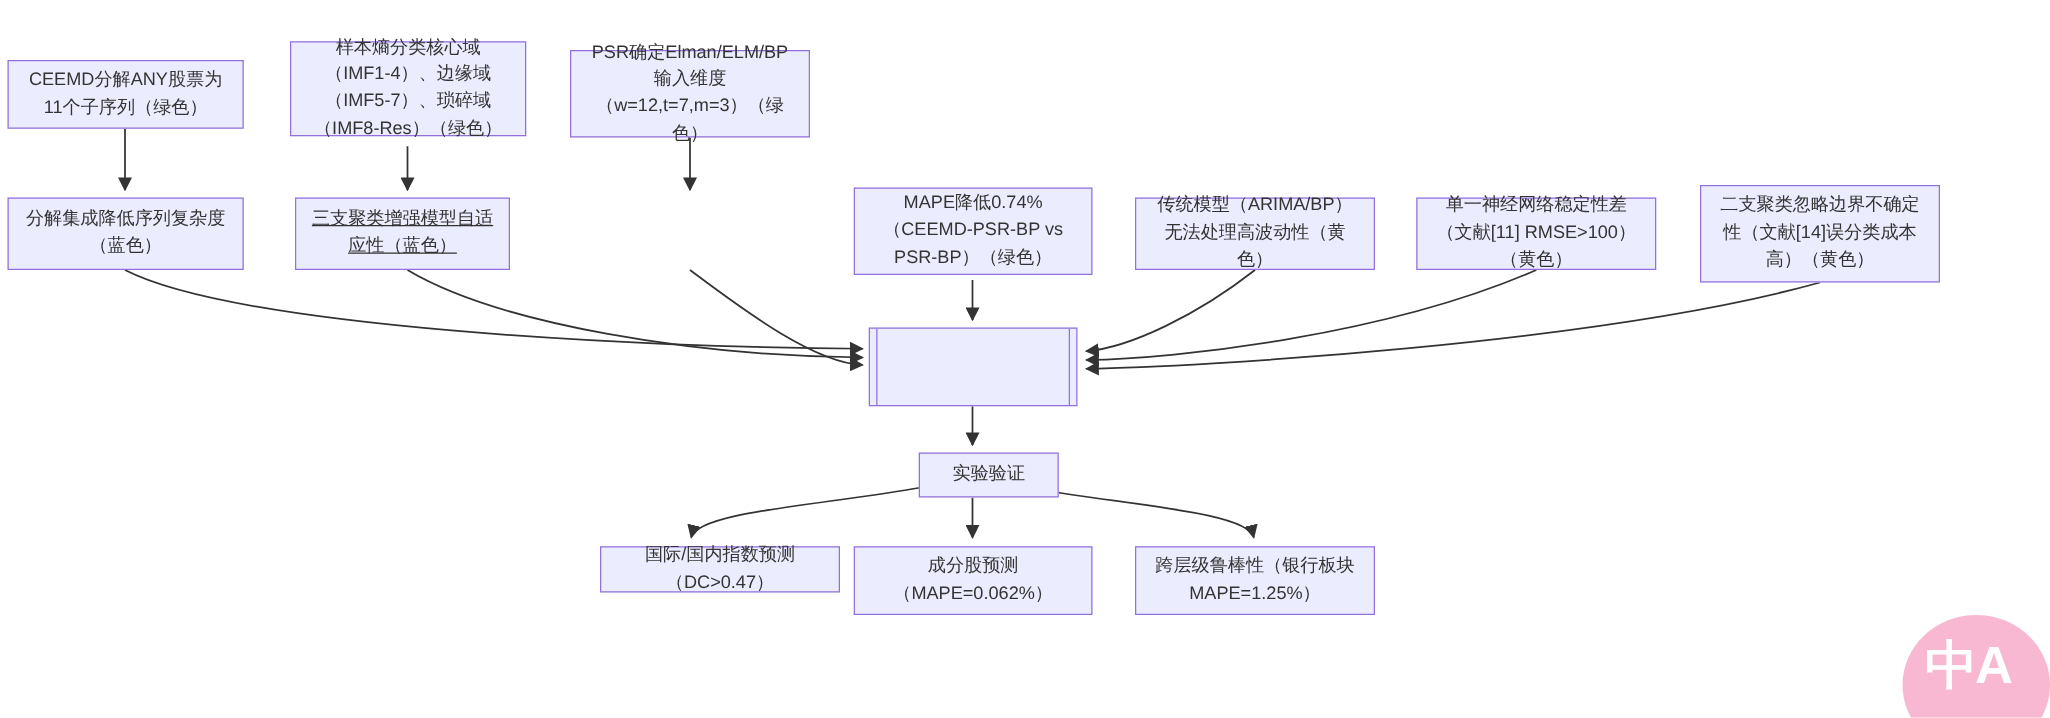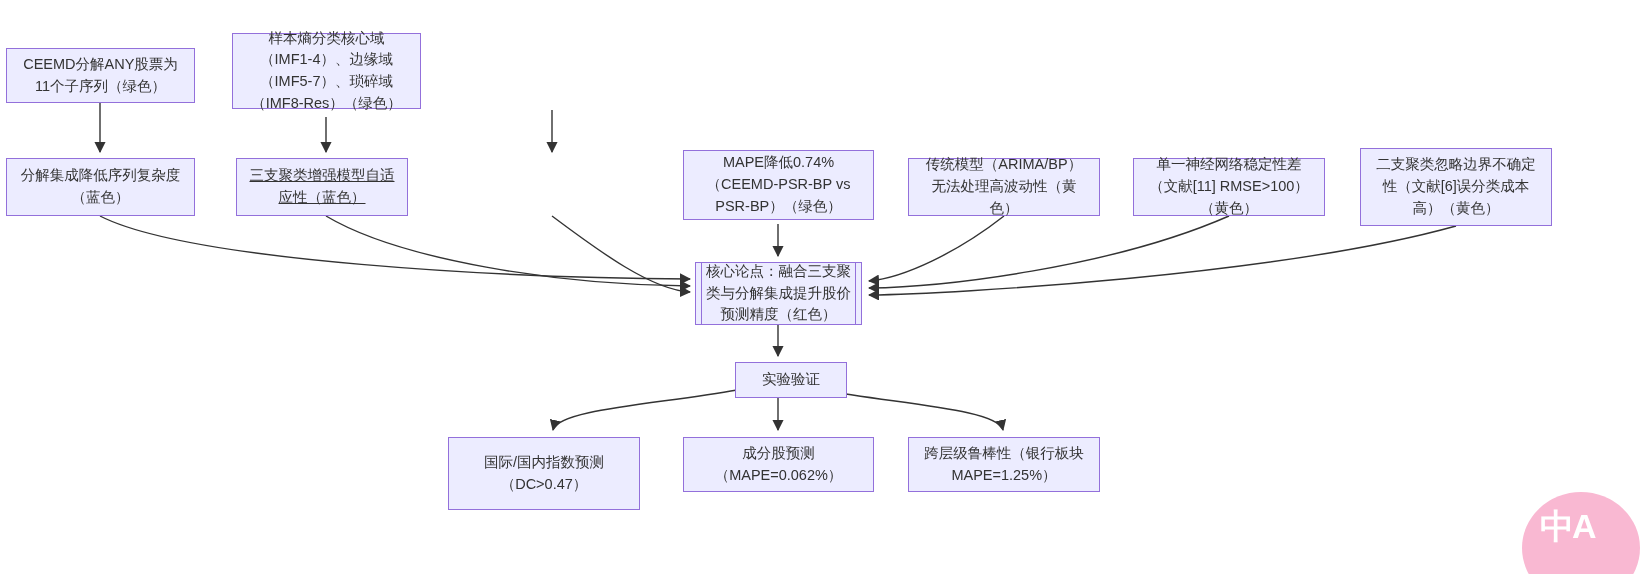--- a/index.html
+++ b/index.html
@@ -58,21 +58,21 @@
     border-radius: 50%;
     background: #f9b8d2;
     overflow: hidden;
   }
   .translate-btn .glyph {
     position: absolute;
     left: 18px;
     top: 12px;
     color: #ffffff;
     font-weight: bold;
-    font-size: 34px;
+    font-size: 42px;
     letter-spacing: -2px;
     white-space: nowrap;
   }
 </style>
 </head>
 <body>
 
 <div class="canvas">
 
   <svg class="edges" width="1640" height="574" viewBox="0 0 1640 574">
@@ -101,50 +101,52 @@
       <path d="M822,390 C898,404 998,409 1003,430" marker-end="url(#arrow)"></path>
     </g>
   </svg>
 
   <div class="node" style="left:6px; top:48px; width:189px; height:55px;">
     <span class="lbl">CEEMD分解ANY股票为11个子序列（绿色）</span>
   </div>
   <div class="node" style="left:232px; top:33px; width:189px; height:76px;">
     <span class="lbl">样本熵分类核心域（IMF1-4）、边缘域（IMF5-7）、琐碎域（IMF8-Res）（绿色）</span>
   </div>
+  <div class="node" style="left:456px; top:40px; width:192px; height:70px;">
+    <span class="lbl">PSR确定Elman/ELM/BP输入维度（w=12,t=7,m=3）（绿色）</span>
+  </div>
 
   <div class="node" style="left:6px; top:158px; width:189px; height:58px;">
     <span class="lbl">分解集成降低序列复杂度（蓝色）</span>
   </div>
   <div class="node" style="left:236px; top:158px; width:172px; height:58px;text-decoration:underline;">
     <span class="lbl">三支聚类增强模型自适应性（蓝色）</span>
   </div>
   <div class="node" style="left:683px; top:150px; width:191px; height:70px;">
     <span class="lbl">MAPE降低0.74%（CEEMD-PSR-BP vs PSR-BP）（绿色）</span>
   </div>
   <div class="node" style="left:908px; top:158px; width:192px; height:58px;">
     <span class="lbl">传统模型（ARIMA/BP）无法处理高波动性（黄色）</span>
   </div>
   <div class="node" style="left:1133px; top:158px; width:192px; height:58px;">
     <span class="lbl">单一神经网络稳定性差（文献[11] RMSE&gt;100）（黄色）</span>
   </div>
   <div class="node" style="left:1360px; top:148px; width:192px; height:78px;">
-    <span class="lbl">二支聚类忽略边界不确定性（文献[6]误分类成本高）（黄色）</span>
+    <span class="lbl">二支聚类忽略边界不确定性（文献[14]误分类成本高）（黄色）</span>
   </div>
 
   <div class="node" style="left:695px; top:262px; width:167px; height:63px;">
     <span class="node-inner-lines"></span>
-    <span class="lbl">核心论点：融合三支聚类与分解集成提升股价预测精度（红色）</span>
   </div>
 
   <div class="node" style="left:735px; top:362px; width:112px; height:36px;">
     <span class="lbl">实验验证</span>
   </div>
 
-  <div class="node" style="left:448px; top:437px; width:192px; height:73px;">
+  <div class="node" style="left:480px; top:437px; width:192px; height:37px;">
     <span class="lbl">国际/国内指数预测（DC&gt;0.47）</span>
   </div>
   <div class="node" style="left:683px; top:437px; width:191px; height:55px;">
     <span class="lbl">成分股预测（MAPE=0.062%）</span>
   </div>
   <div class="node" style="left:908px; top:437px; width:192px; height:55px;">
     <span class="lbl">跨层级鲁棒性（银行板块MAPE=1.25%）</span>
   </div>
 
   <div class="translate-btn">

